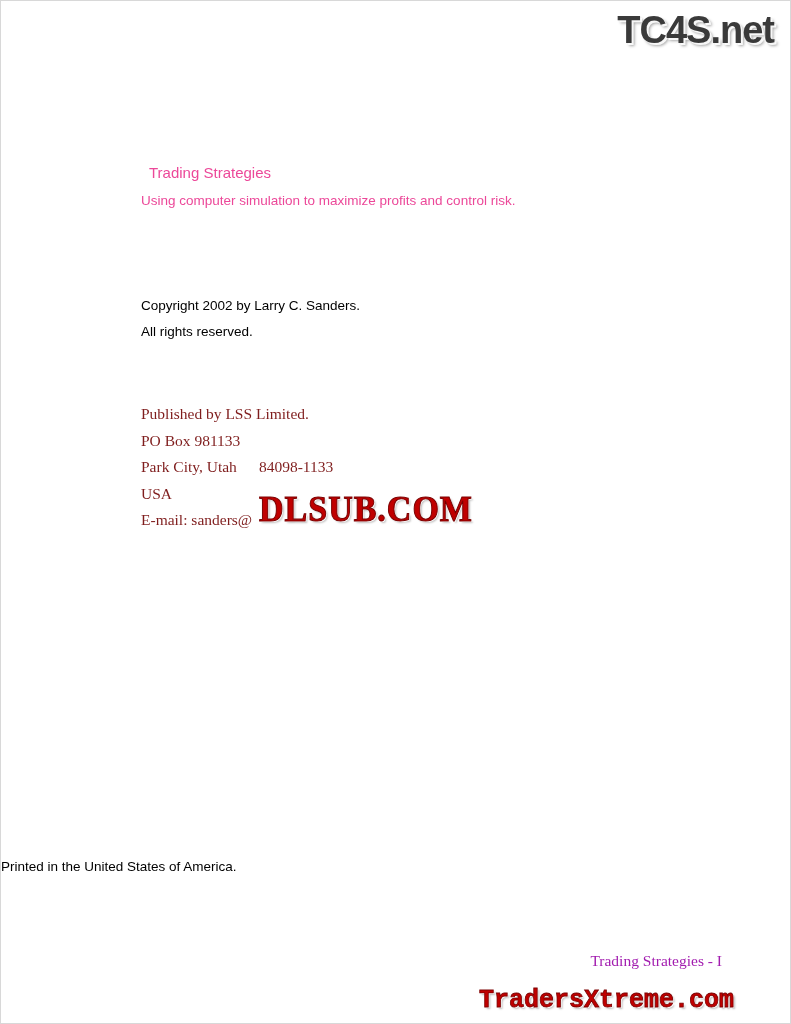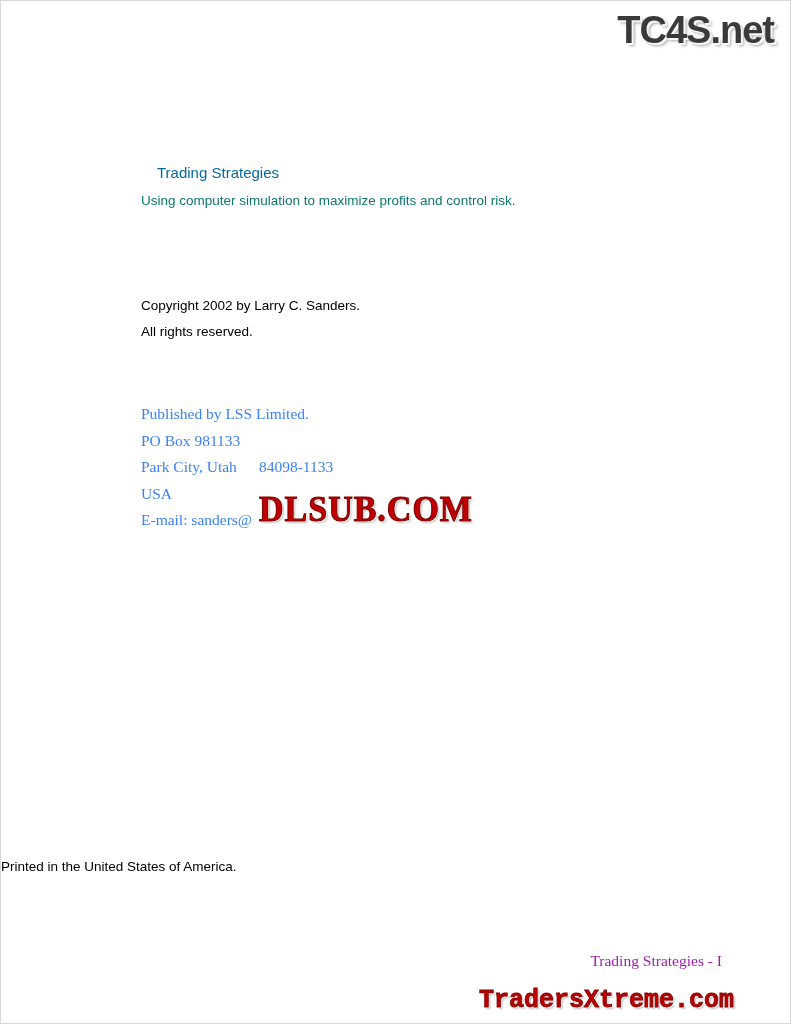--- a/index.html
+++ b/index.html
@@ -55,32 +55,32 @@
     font-weight: bold;
     font-size: 25px;
     color: #c00000;
     -webkit-text-stroke: 0.8px #7a0000;
     text-shadow: 1px 1px 0 #ffffff, 2px 2px 2px rgba(0,0,0,0.25);
   }
 
   
   .doc-title {
     position: absolute;
-    left: 156px;
+    left: 148px;
     top: 163px;
     font-size: 15px;
-    color: #0369a1;
+    color: #ec4899;
     text-align: right;
   }
   .doc-subtitle {
     position: absolute;
     left: 140px;
     top: 192px;
     font-size: 13.5px;
-    color: #0f766e;
+    color: #ec4899;
   }
   .copyright-line {
     position: absolute;
     left: 140px;
     top: 297px;
     font-size: 13.5px;
     color: #000000;
   }
   .rights-line {
     position: absolute;
@@ -88,21 +88,21 @@
     top: 323px;
     font-size: 13.5px;
     color: #000000;
   }
   .publisher-block {
     position: absolute;
     left: 140px;
     top: 400px;
     font-family: "Liberation Serif", serif;
     font-size: 15.5px;
-    color: #3b82f6;
+    color: #7f1d1d;
     line-height: 26.5px;
   }
   .publisher-block .addr-city span.zip {
     padding-left: 22px;
   }
   .notice {
     position: absolute;
     left: 140px;
     top: 558px;
     width: 585px;

